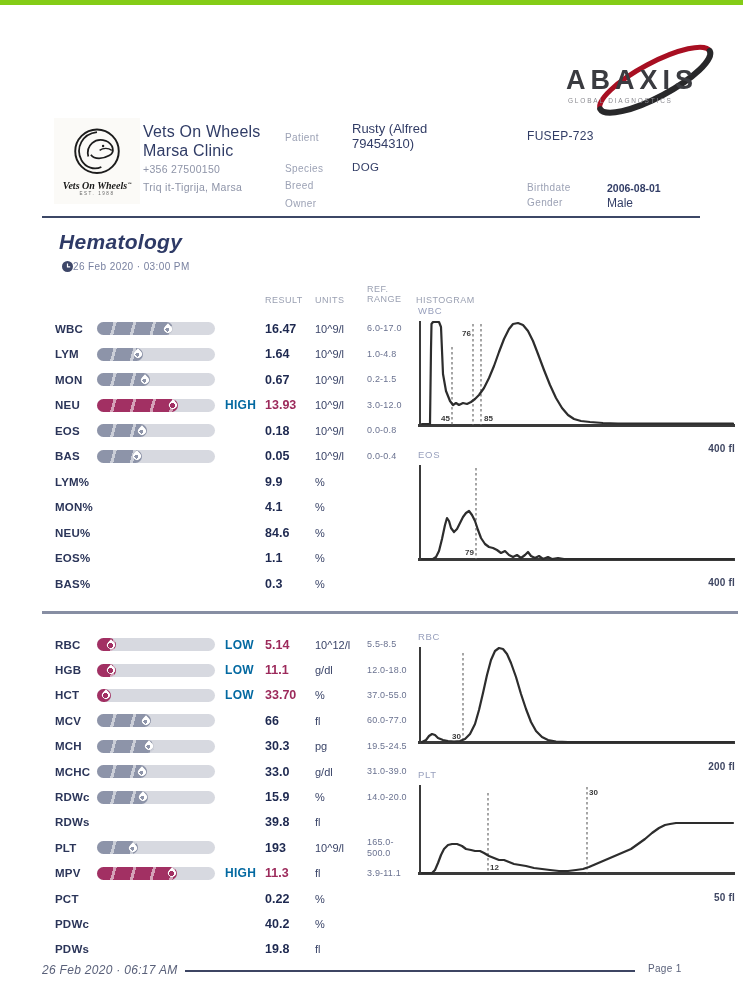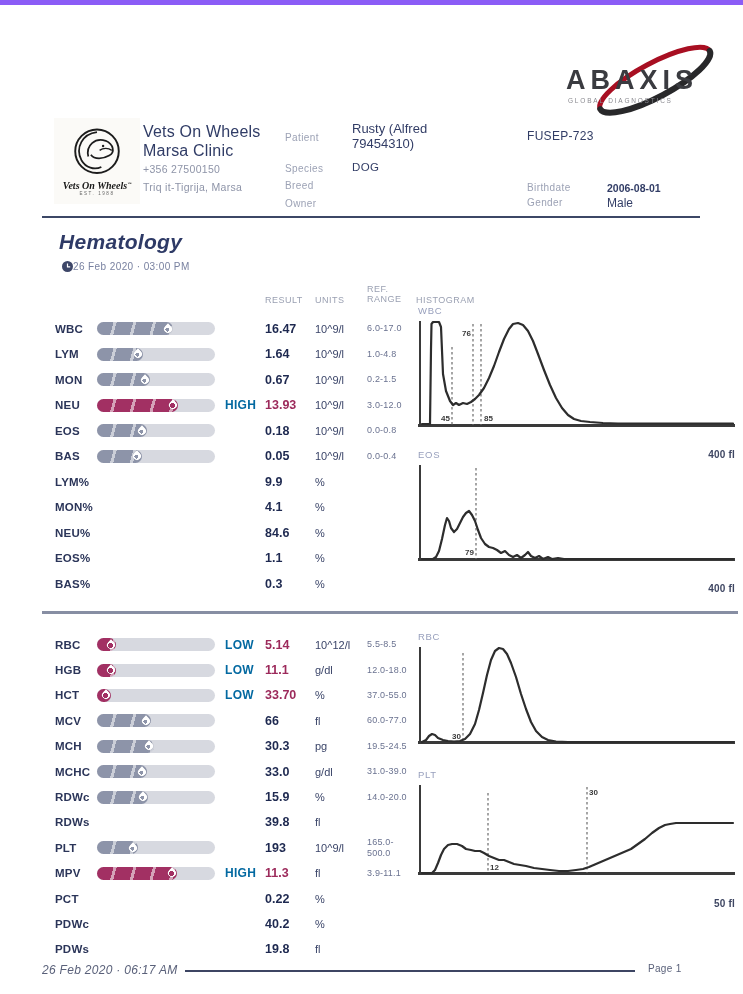--- a/index.html
+++ b/index.html
@@ -1,17 +1,17 @@
 <!DOCTYPE html>
 <html><head>
 <meta charset="utf-8">
 <style>
   html,body{margin:0;padding:0;background:#fff;}
   .page{position:relative;width:743px;height:994px;background:#fff;overflow:hidden;
-        font-family:"Liberation Sans",sans-serif;border-top:5px solid #8b5cf6;box-sizing:border-box;}
+        font-family:"Liberation Sans",sans-serif;border-top:5px solid #84cc16;box-sizing:border-box;}
 
   
   .abaxis{position:absolute;left:566px;top:60px;width:190px;height:60px;}
   .abaxis-word{position:relative;z-index:2;font-size:27px;font-weight:700;letter-spacing:5px;color:#3a3b40;}
   .abaxis-tag{position:relative;z-index:2;font-size:6.5px;letter-spacing:1.8px;color:#8a8a90;margin-top:1px;padding-left:2px;}
   .abaxis-swoosh{position:absolute;left:22px;top:-32px;z-index:1;overflow:visible;}
 
   
   .vlogo{position:absolute;left:54px;top:113px;width:86px;height:86px;background:#fbfaf7;
          display:flex;flex-direction:column;align-items:center;justify-content:center;gap:1px;}
@@ -57,21 +57,21 @@
   .fill{position:absolute;left:0;top:0;height:13px;border-radius:7px;background-color:#8d94a9;
         background-image:repeating-linear-gradient(105deg,rgba(255,255,255,0) 0 16px,rgba(255,255,255,.55) 16px 19px);}
   .fill.crimson{background-color:#a23063;}
   .drop{position:absolute;right:1px;top:2.5px;width:8px;height:8px;border-radius:0 50% 50% 50%;transform:rotate(45deg);
         background:radial-gradient(circle at 50% 60%, #8d94a9 0 2px, #fff 2px);box-shadow:0 0 0 .5px rgba(0,0,0,.08);}
   .fill.crimson .drop{background:radial-gradient(circle at 50% 60%, #a23063 0 2.4px, #fff 2.4px);}
 
   
   .hist{position:absolute;width:317px;}
   .hist-label{font-size:9.5px;color:#979fbc;letter-spacing:.7px;margin-bottom:3px;}
-  .hist-axis{text-align:right;font-size:10px;color:#3e4662;font-weight:700;margin-top:16px;letter-spacing:.2px;}
+  .hist-axis{text-align:right;font-size:10px;color:#3e4662;font-weight:700;margin-top:10px;letter-spacing:.2px;}
   .curve{fill:none;stroke:#2d2d2d;stroke-width:2.2;stroke-linejoin:round;stroke-linecap:round;}
   .ax{stroke:#3a3a3a;stroke-width:2;}
   .axb{stroke-width:3;}
   .dash{stroke:#6b6b6b;stroke-width:1.2;stroke-dasharray:2.5 2.5;}
   .mk{font-size:8px;font-weight:700;fill:#3a3a3a;font-family:"Liberation Sans",sans-serif;}
 
   
   .f-date{position:absolute;left:42px;top:958px;font-size:12px;color:#5a617a;letter-spacing:.3px;font-style:italic;}
   .f-line{position:absolute;left:185px;top:965px;width:450px;height:2px;background:#3d4563;}
   .f-page{position:absolute;left:648px;top:958px;font-size:10px;color:#5a617a;letter-spacing:.3px;}
@@ -522,20 +522,21 @@
 
   <div class="hist" style="left:418px;top:626px">
     <div class="hist-label">RBC</div>
     <svg width="317" height="102" viewBox="0 0 317 102">
       <line class="ax" x1="2" y1="2" x2="2" y2="97"></line>
       <line class="ax axb" x1="0" y1="97.5" x2="317" y2="97.5"></line>
       <line class="dash" x1="45" y1="8" x2="45" y2="97"></line>
       <text class="mk" text-anchor="end" x="43" y="94">30</text>
       <path class="curve" d="M4 97 L8 95 L11 91 L14 89 L17 90 L20 93 L25 95 L30 96 L36 96.5 L42 96 L47 94 L52 89 L57 79 L61 65 L65 48 L69 30 L73 15 L77 6 L81 3 L85 4 L89 9 L93 18 L98 32 L103 49 L108 64 L113 77 L118 86 L124 92 L130 95 L138 96.5 L150 97 L315 97"></path>
     </svg>
+    <div class="hist-axis">200 fl</div>
   </div>
 
   <div class="hist" style="left:418px;top:764px">
     <div class="hist-label">PLT</div>
     <svg width="317" height="95" viewBox="0 0 317 95">
       <line class="ax" x1="2" y1="2" x2="2" y2="90"></line>
       <line class="ax axb" x1="0" y1="90.5" x2="317" y2="90.5"></line>
       <line class="dash" x1="70" y1="10" x2="70" y2="90"></line>
       <line class="dash" x1="169" y1="4" x2="169" y2="90"></line>
       <text class="mk" x="72" y="87">12</text>

